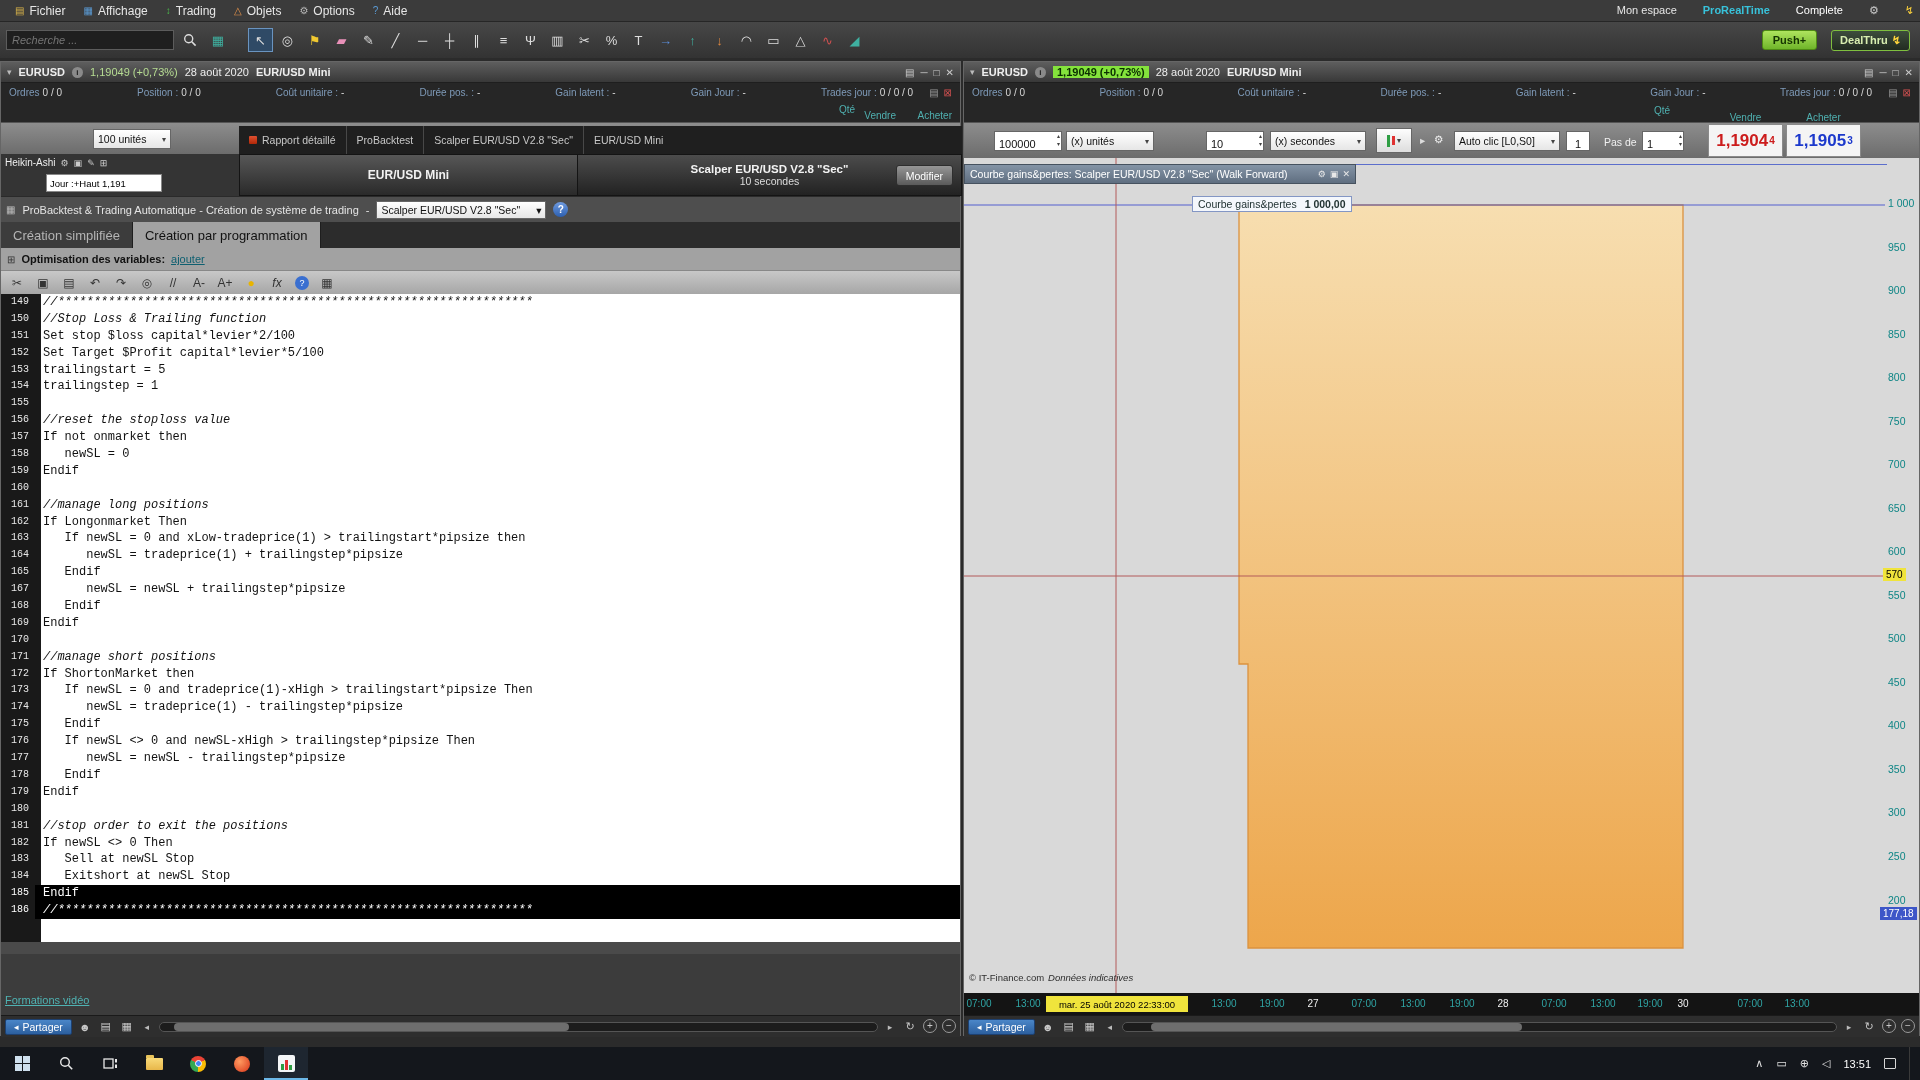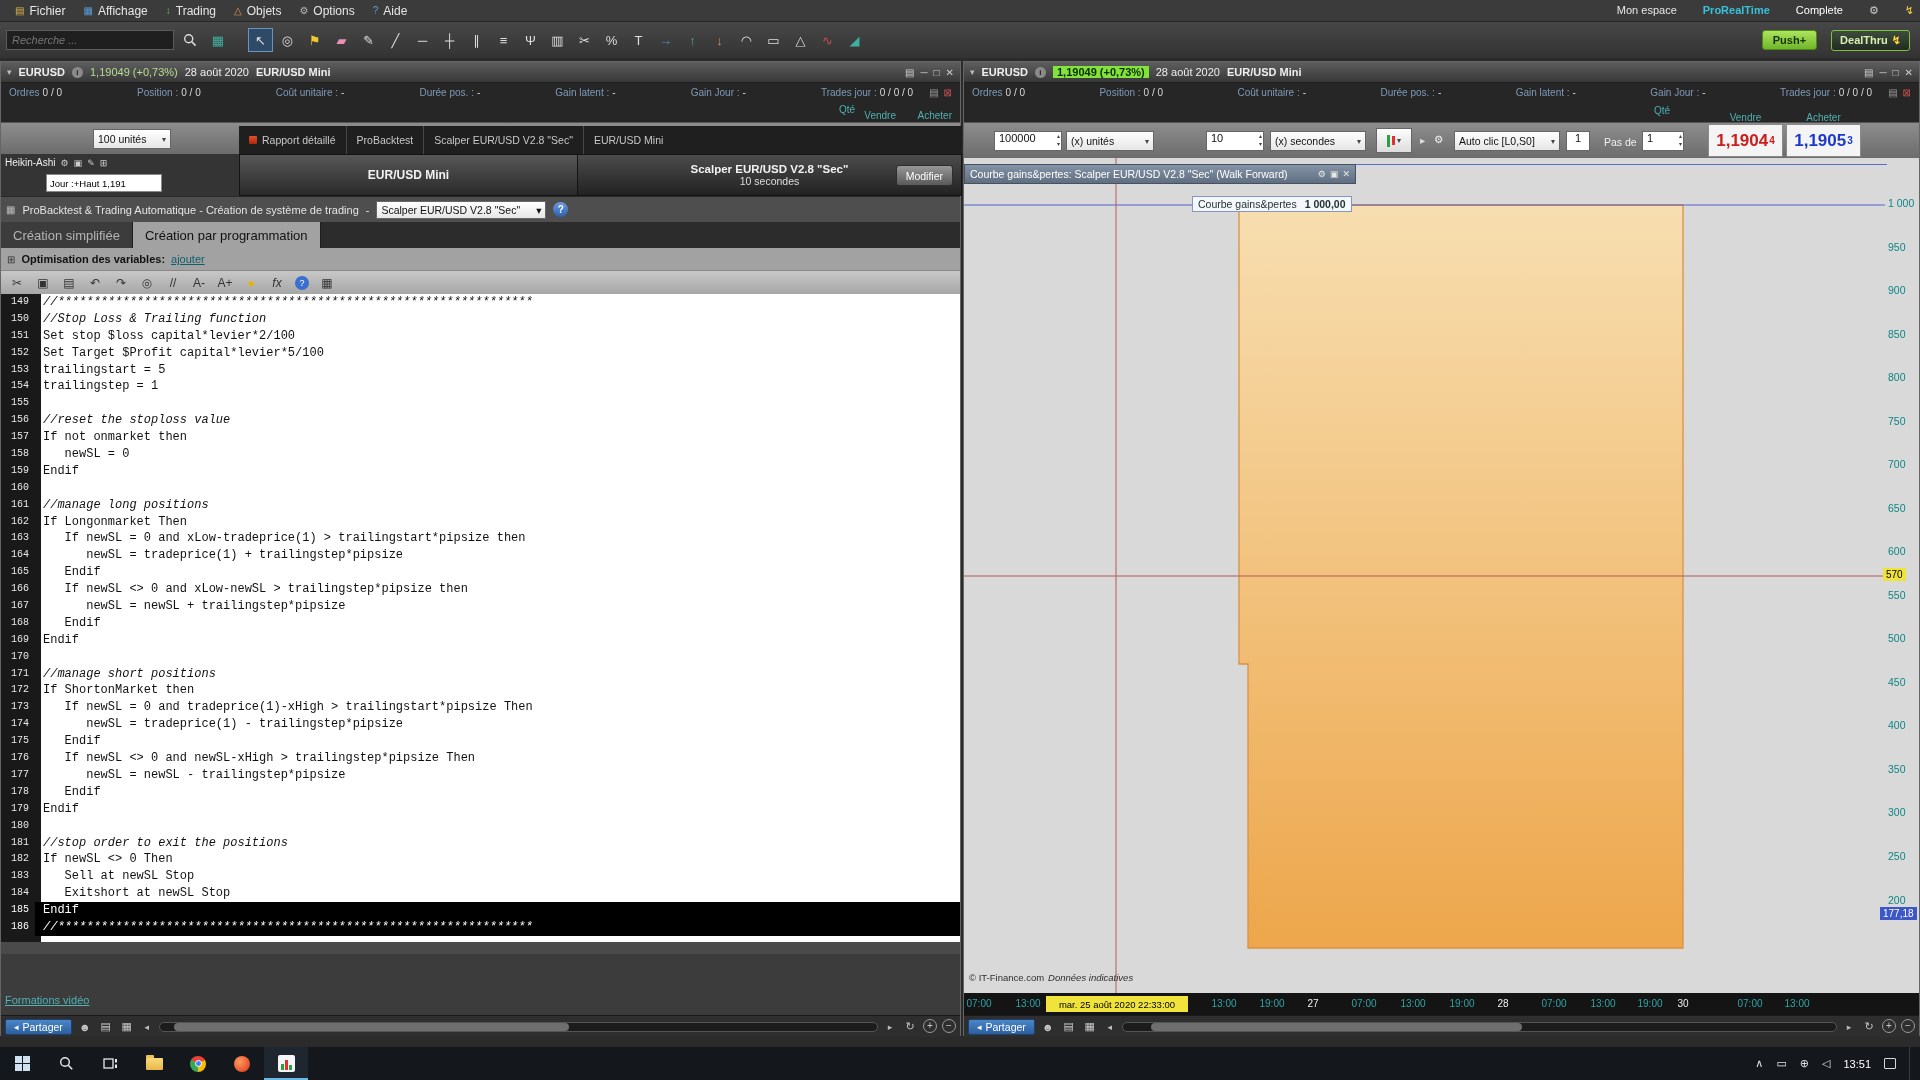--- a/index.html
+++ b/index.html
@@ -53,21 +53,21 @@
   .if-icons{display:flex;gap:5px;font-size:10px;color:#999}
 
   .qtyrow{position:absolute;left:0;top:40px;right:0;height:20px;background:#262626;font-size:10px;color:#4fb0b0}
   .qtyrow .hdr{position:absolute}
 
   .orderbar{position:absolute;left:0;right:0;background:linear-gradient(#8d8d8d,#6c6c6c);border-top:1px solid #555}
   .win-left .orderbar{top:60px;height:32px}
   .win-right .orderbar{top:60px;height:36px}
   .selbox{position:absolute;background:linear-gradient(#fff,#e6e6e6);border:1px solid #666;height:20px;font-size:10.5px;color:#111;display:flex;align-items:center;justify-content:space-between;padding:0 4px}
   .selbox .car{font-size:8px;color:#444;margin-left:4px}
-  .spin{position:absolute;background:#fff;border:1px solid #666;height:20px;font-size:11px;color:#111;display:flex;align-items:flex-start;padding:0 14px 0 4px}
+  .spin{position:absolute;background:#fff;border:1px solid #666;height:20px;font-size:11px;color:#111;display:flex;align-items:flex-end;padding:0 14px 0 4px}
   .spin .ud{position:absolute;right:1px;top:0;display:flex;flex-direction:column;font-size:6px;line-height:8px;color:#444}
   .olabel{position:absolute;color:#f0f0f0;font-size:10.5px}
   .price-card{position:absolute;width:75px;height:33px;background:#f4f4f4;border:1px solid #8a8a8a;display:flex;align-items:center;justify-content:center;font-size:17px;font-weight:bold}
   .price-card sup{font-size:10px;margin-left:1px}
   .pc-sell{color:#cc1c1c}.pc-buy{color:#1c39cc}
   .cndl-btn{position:absolute;left:412px;top:5px;width:36px;height:25px;background:linear-gradient(#fdfdfd,#ddd);border:1px solid #666;display:flex;align-items:center;justify-content:center;gap:2px}
   .cndl-btn i{display:block;width:3px}
   .cndl-g{height:12px;background:#2f9e44}.cndl-r{height:9px;background:#e03131}
   .cndl-btn .car{font-size:8px;color:#444}
 
@@ -512,24 +512,20 @@
         <div class="cl" data-name="code-line">
           <span class="ln" data-name="line-number">164</span>
           <span class="ct" data-name="code-text">      newSL = tradeprice(1) + trailingstep*pipsize</span>
         </div>
 
         <div class="cl" data-name="code-line">
           <span class="ln" data-name="line-number">165</span>
           <span class="ct" data-name="code-text">   Endif</span>
         </div>
 
-        <div class="cl" data-name="code-line">
-          <span class="ln" data-name="line-number">166</span>
-          <span class="ct" data-name="code-text">   If newSL &lt;&gt; 0 and xLow-newSL &gt; trailingstep*pipsize then</span>
-        </div>
 
         <div class="cl" data-name="code-line">
           <span class="ln" data-name="line-number">167</span>
           <span class="ct" data-name="code-text">      newSL = newSL + trailingstep*pipsize</span>
         </div>
 
         <div class="cl" data-name="code-line">
           <span class="ln" data-name="line-number">168</span>
           <span class="ct" data-name="code-text">   Endif</span>
         </div>

